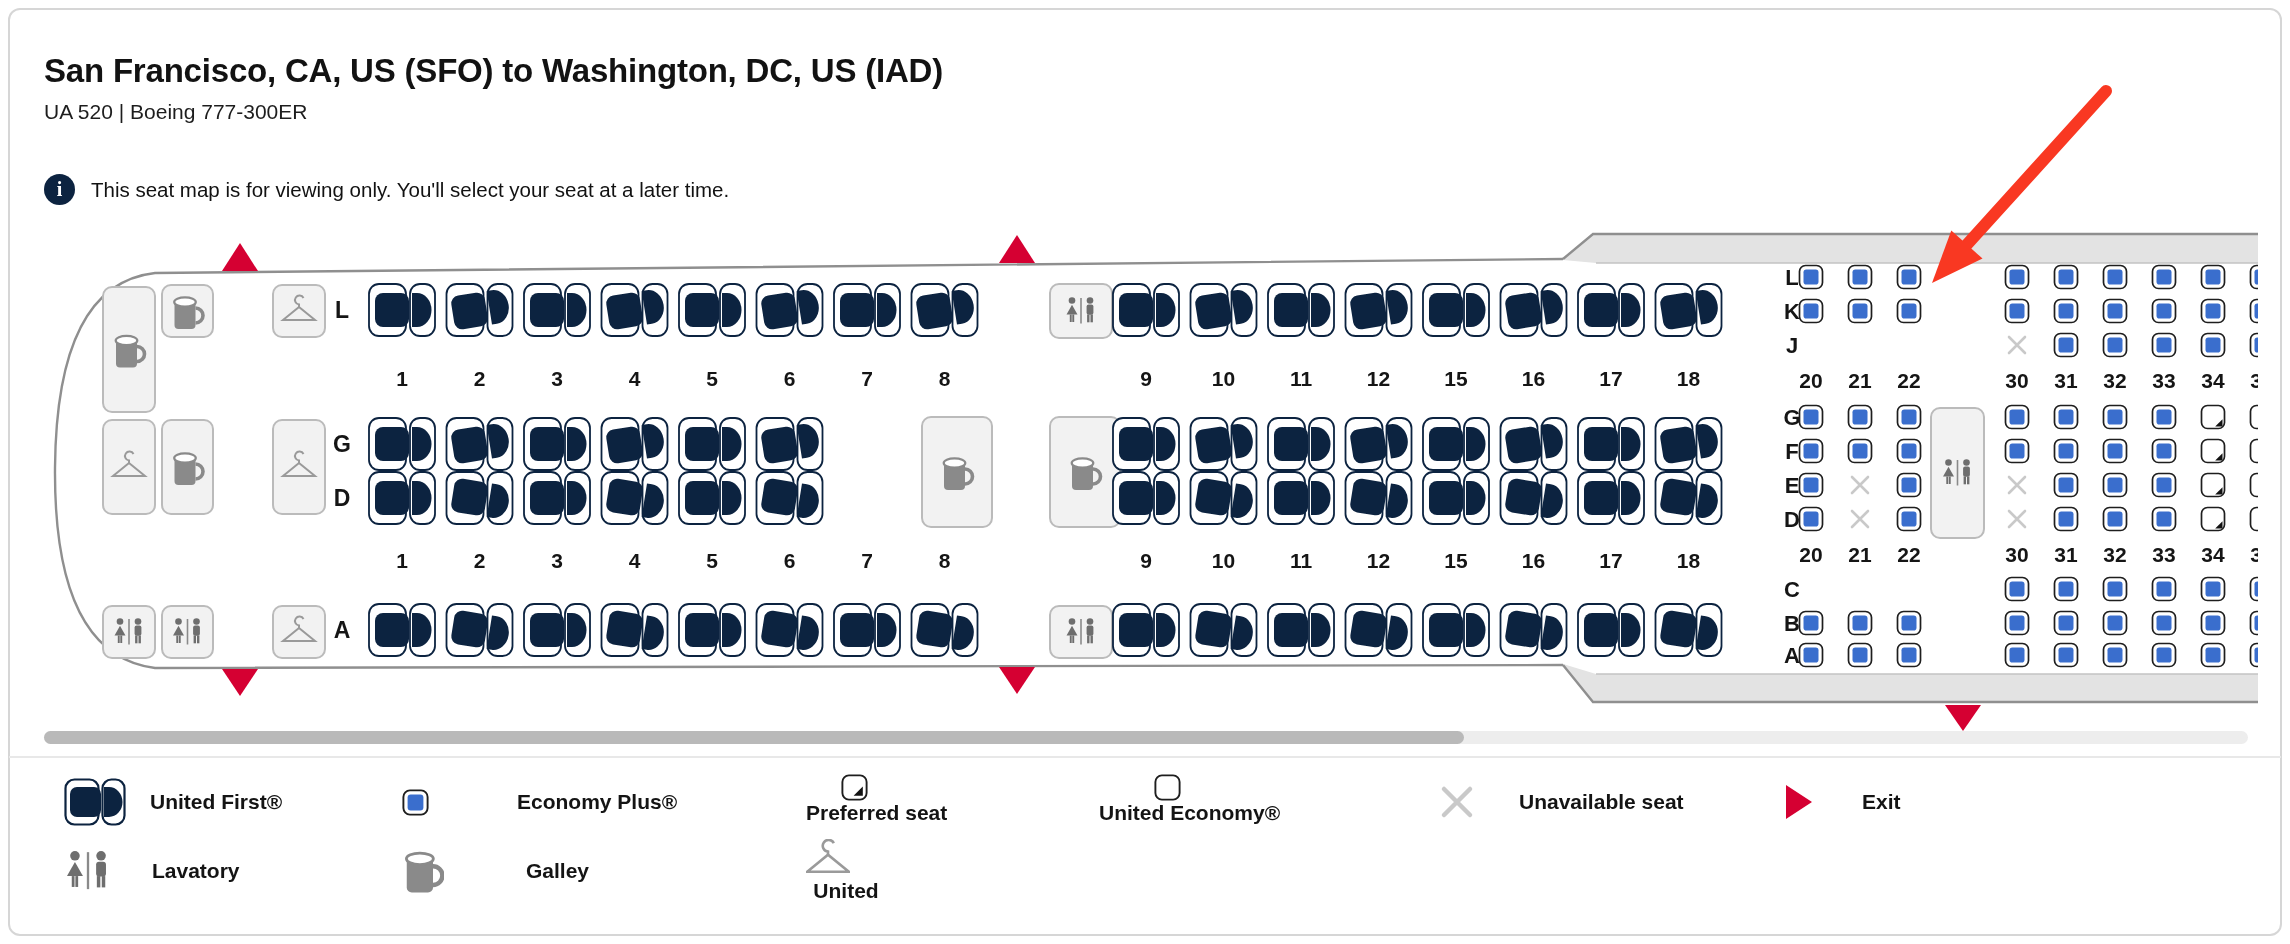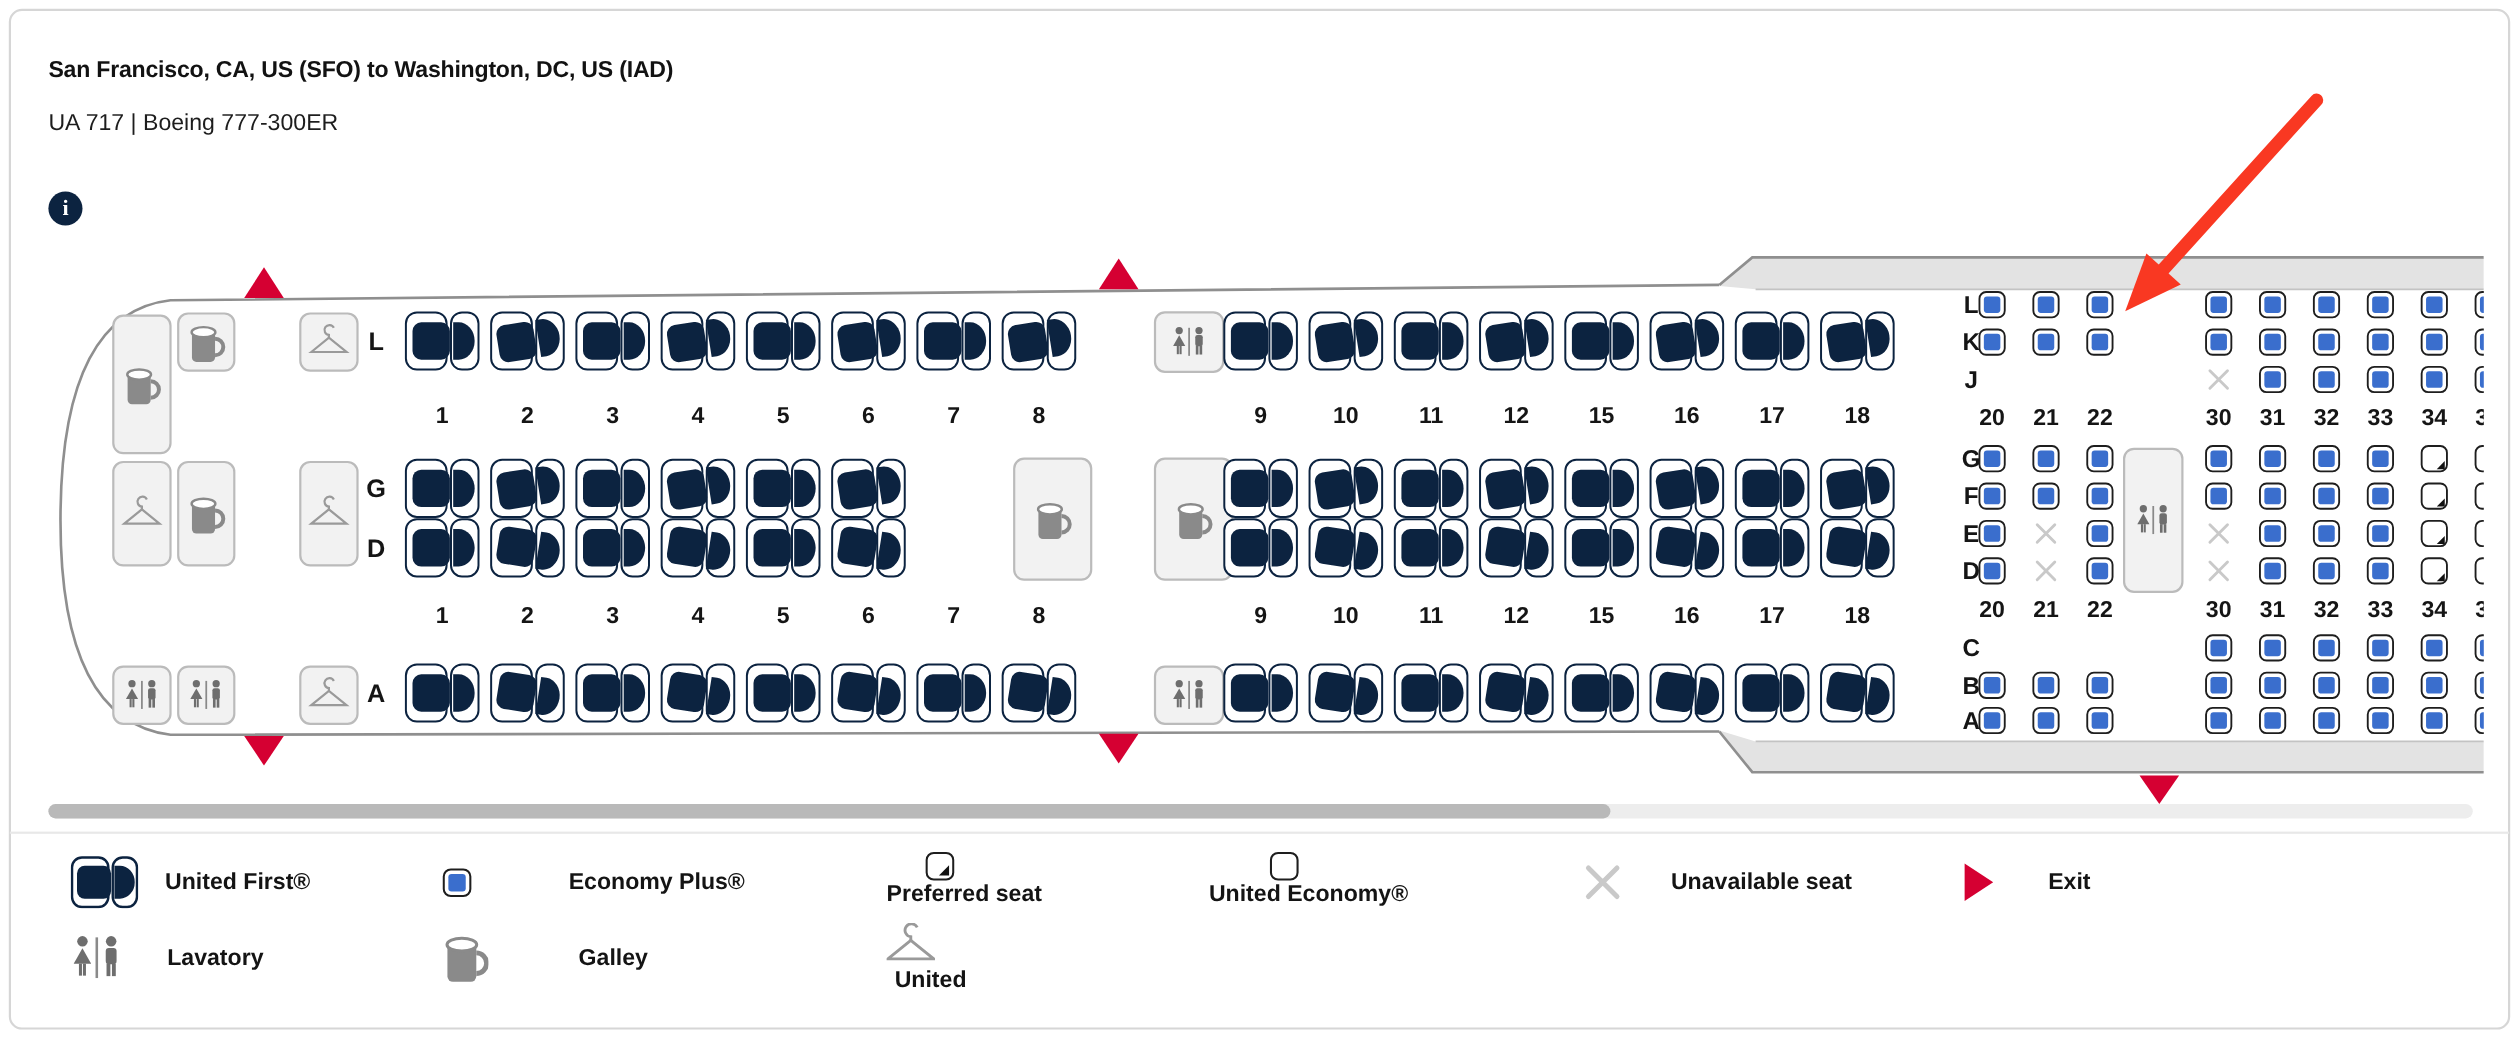--- a/index.html
+++ b/index.html
@@ -1,18 +1,18 @@
 <!DOCTYPE html>
 <html><head>
 <meta charset="utf-8">
 <style>
   html,body{margin:0;padding:0;background:#fff;}
   body{position:relative;width:2290px;height:944px;font-family:"Liberation Sans","DejaVu Sans",sans-serif;overflow:hidden;}
   .card{position:absolute;left:8px;top:8px;width:2274px;height:928px;border:2px solid #D6D6D6;border-radius:12px;background:#fff;box-sizing:border-box;}
-  .title{position:absolute;left:44px;top:52px;font-size:21px;font-weight:700;color:#121212;letter-spacing:-.2px;}
+  .title{position:absolute;left:44px;top:52px;font-size:33px;font-weight:700;color:#121212;letter-spacing:-.2px;}
   .subtitle{position:absolute;left:44px;top:100px;font-size:21px;font-weight:400;color:#1d1d1d;}
   .notice{position:absolute;left:44px;top:174px;display:flex;align-items:center;}
   .notice-icon{width:31px;height:31px;border-radius:50%;background:#0C2340;color:#fff;font-weight:700;font-size:20px;display:flex;align-items:center;justify-content:center;margin-right:16px;font-family:"Liberation Serif","DejaVu Serif",serif;}
   .notice-text{font-size:20.5px;color:#121212;}
   #seatmap{position:absolute;left:40px;top:228px;}
   .scroll-track{position:absolute;left:44px;top:731px;width:2204px;height:13px;border-radius:7px;background:#EDEDED;}
   .scroll-thumb{position:absolute;left:0;top:0;width:1420px;height:13px;border-radius:7px;background:#B9B9B9;}
   .divider{position:absolute;left:9px;top:756px;width:2272px;height:0;border-top:2px solid #E8E8E8;}
   .lg-item{position:absolute;height:56px;display:flex;align-items:center;font-weight:bold;}
   .lg-label{font-size:21px;color:#141414;white-space:nowrap;}
@@ -22,24 +22,25 @@
   .g24{margin-right:24px;} .g44{margin-right:44px;} .g40{margin-right:40px;} .g38{margin-right:38px;} .g36{margin-right:36px;} .g48{margin-right:48px;}
   #arrow-overlay{position:absolute;left:0;top:0;pointer-events:none;z-index:40;}
   svg text{user-select:none;}
 </style>
 </head>
 <body>
 
 <div class="card"></div>
 
 <div class="title">San Francisco, CA, US (SFO) to Washington, DC, US (IAD)</div>
-<div class="subtitle">UA 717 | Boeing 777-300ER</div>
+<div class="subtitle">UA 520 | Boeing 777-300ER</div>
 
 <div class="notice">
   <div class="notice-icon">i</div>
+  <div class="notice-text">This seat map is for viewing only. You'll select your seat at a later time.</div>
 </div>
 
 <svg id="seatmap" width="2218" height="512" viewBox="0 0 2218 512">
     <path d="M 1523,31 L 115,45 C 52,52 16,112 15,240 C 14,372 52,432 115,440 L 1523,437" fill="none" stroke="#8F8F8F" stroke-width="2.4"></path>
     <polygon points="1523,32 1553,6 2218,6 2218,35 1556,35" fill="#E3E3E3"></polygon>
     <polygon points="1523,436 1556,446 2218,446 2218,474 1553,474" fill="#E3E3E3"></polygon>
     <path d="M 1523,31 L 1553,6 H 2218" fill="none" stroke="#8F8F8F" stroke-width="2.4"></path>
     <path d="M 1523,437 L 1553,474 H 2218" fill="none" stroke="#8F8F8F" stroke-width="2.4"></path>
     <path d="M 1556,35 H 2218" fill="none" stroke="#C3C3C3" stroke-width="1.5"></path>
     <path d="M 1556,446 H 2218" fill="none" stroke="#C3C3C3" stroke-width="1.5"></path>

